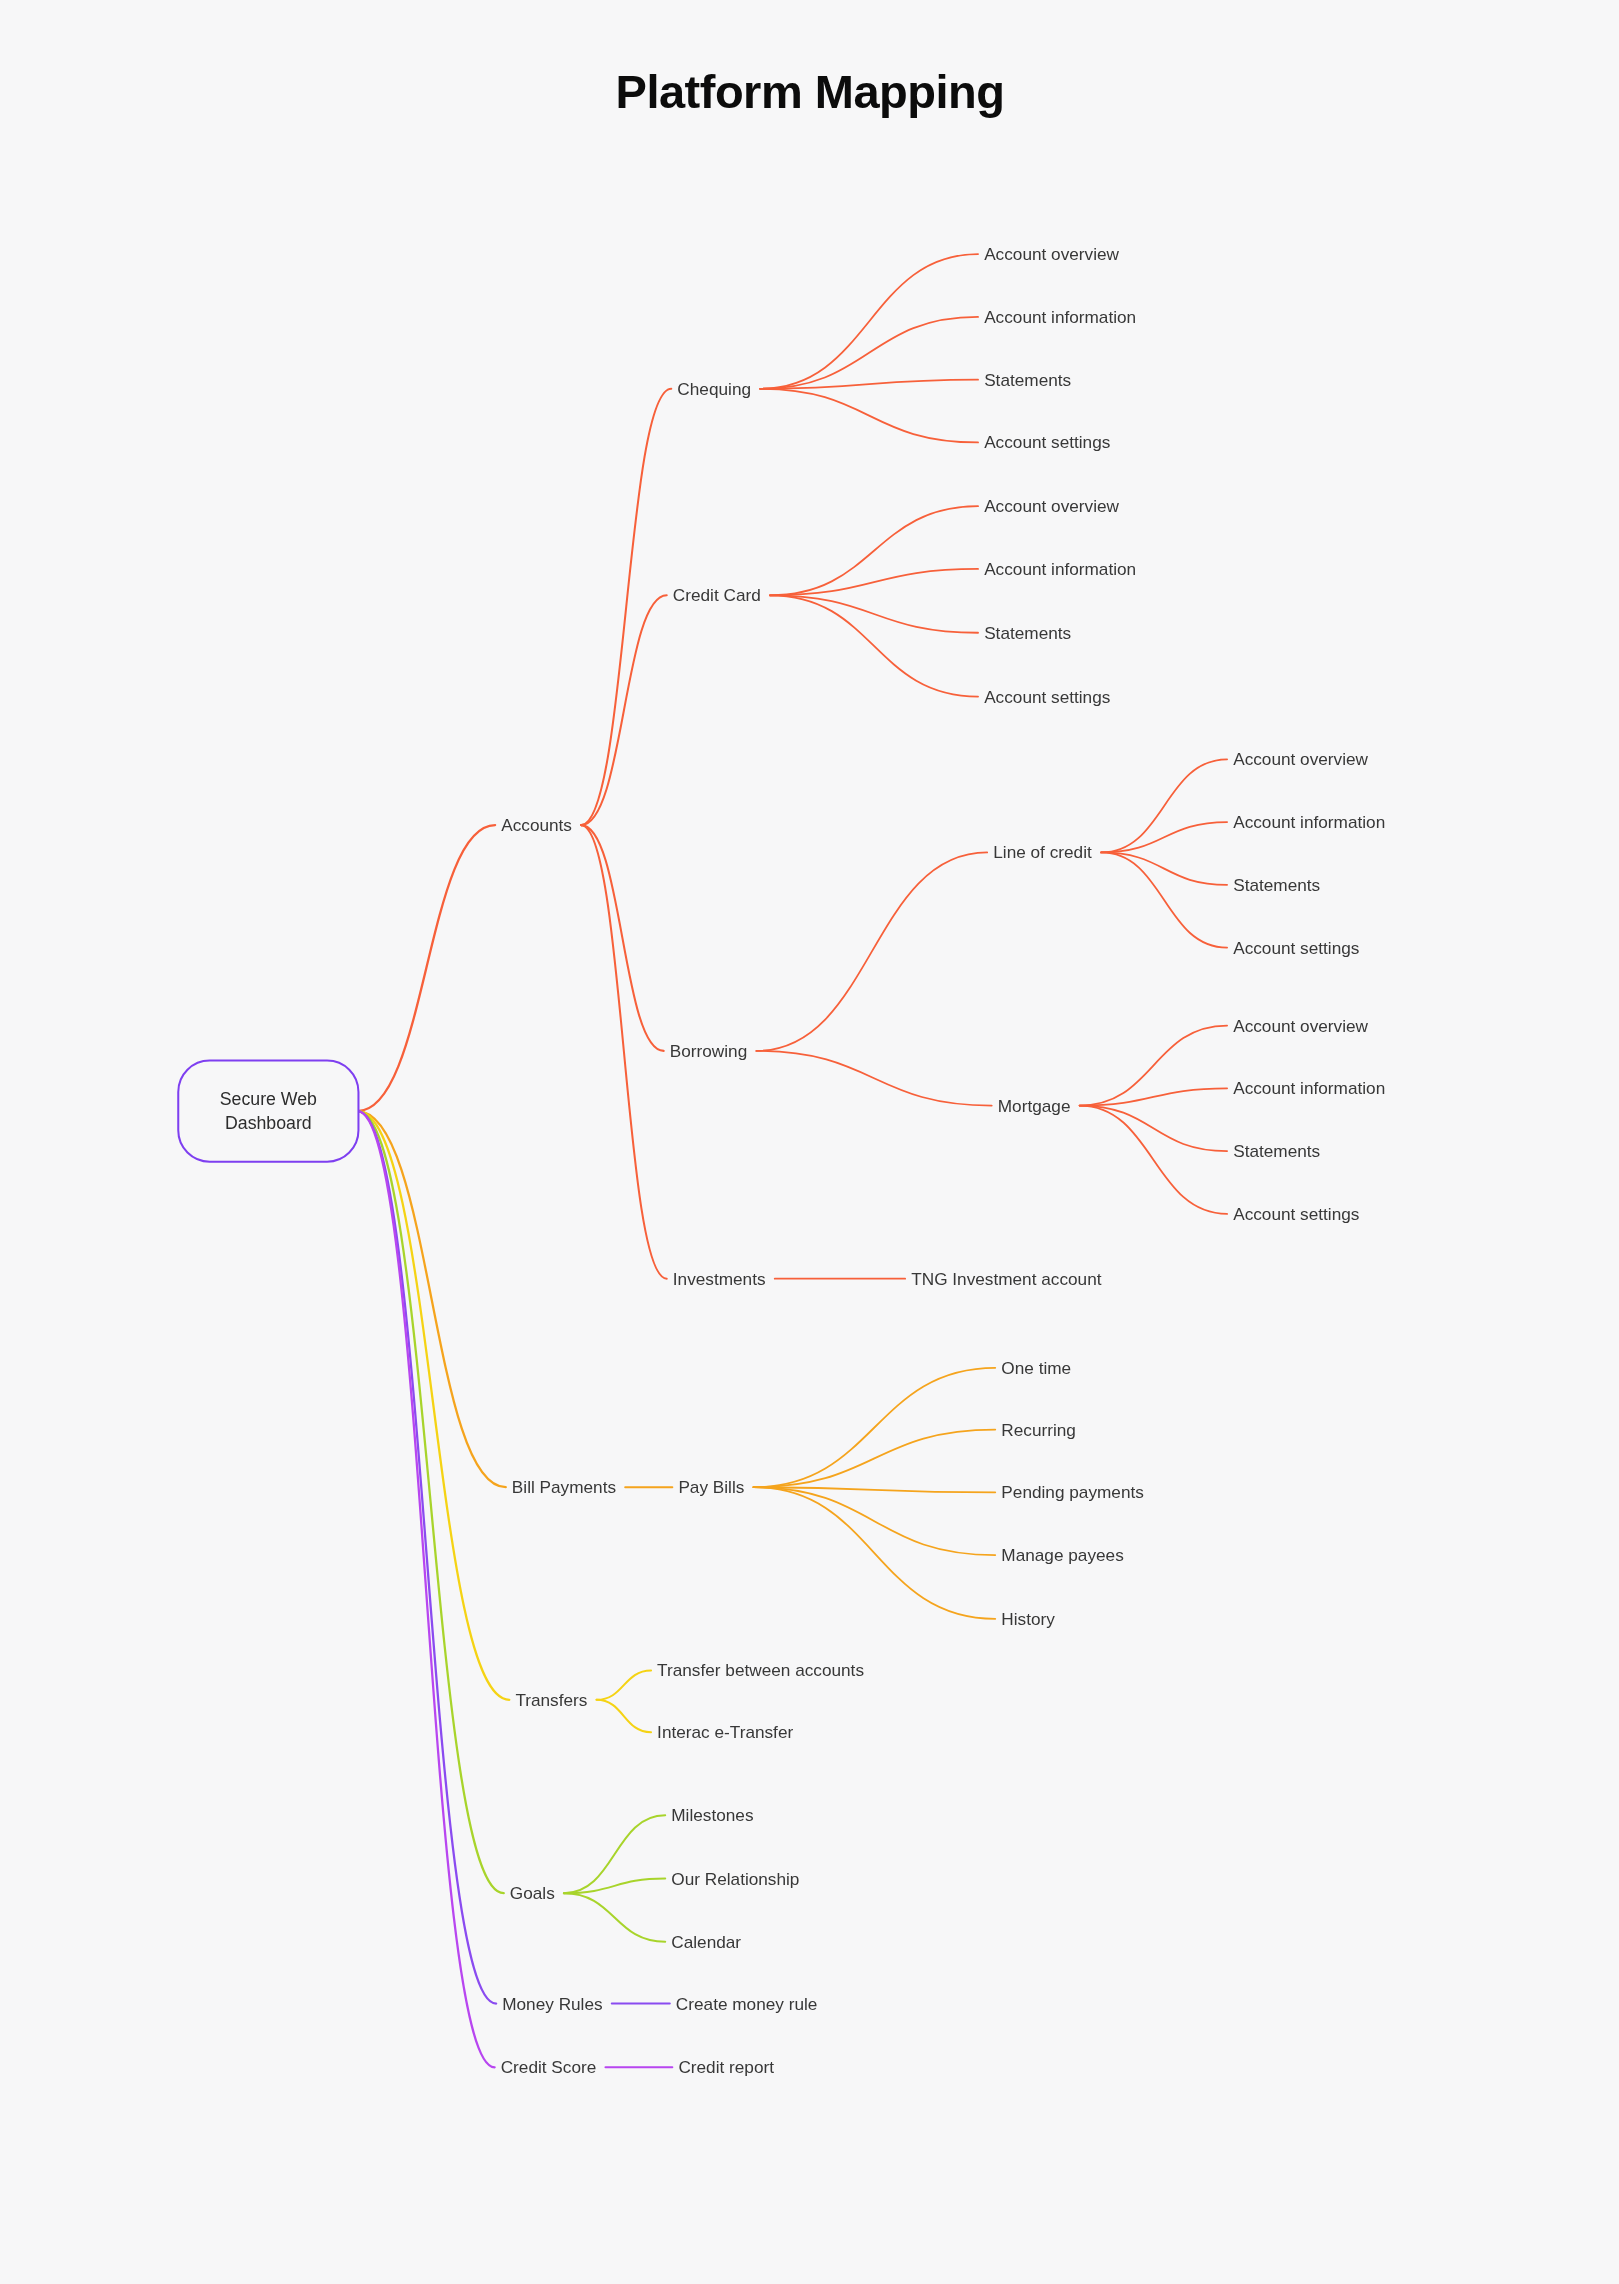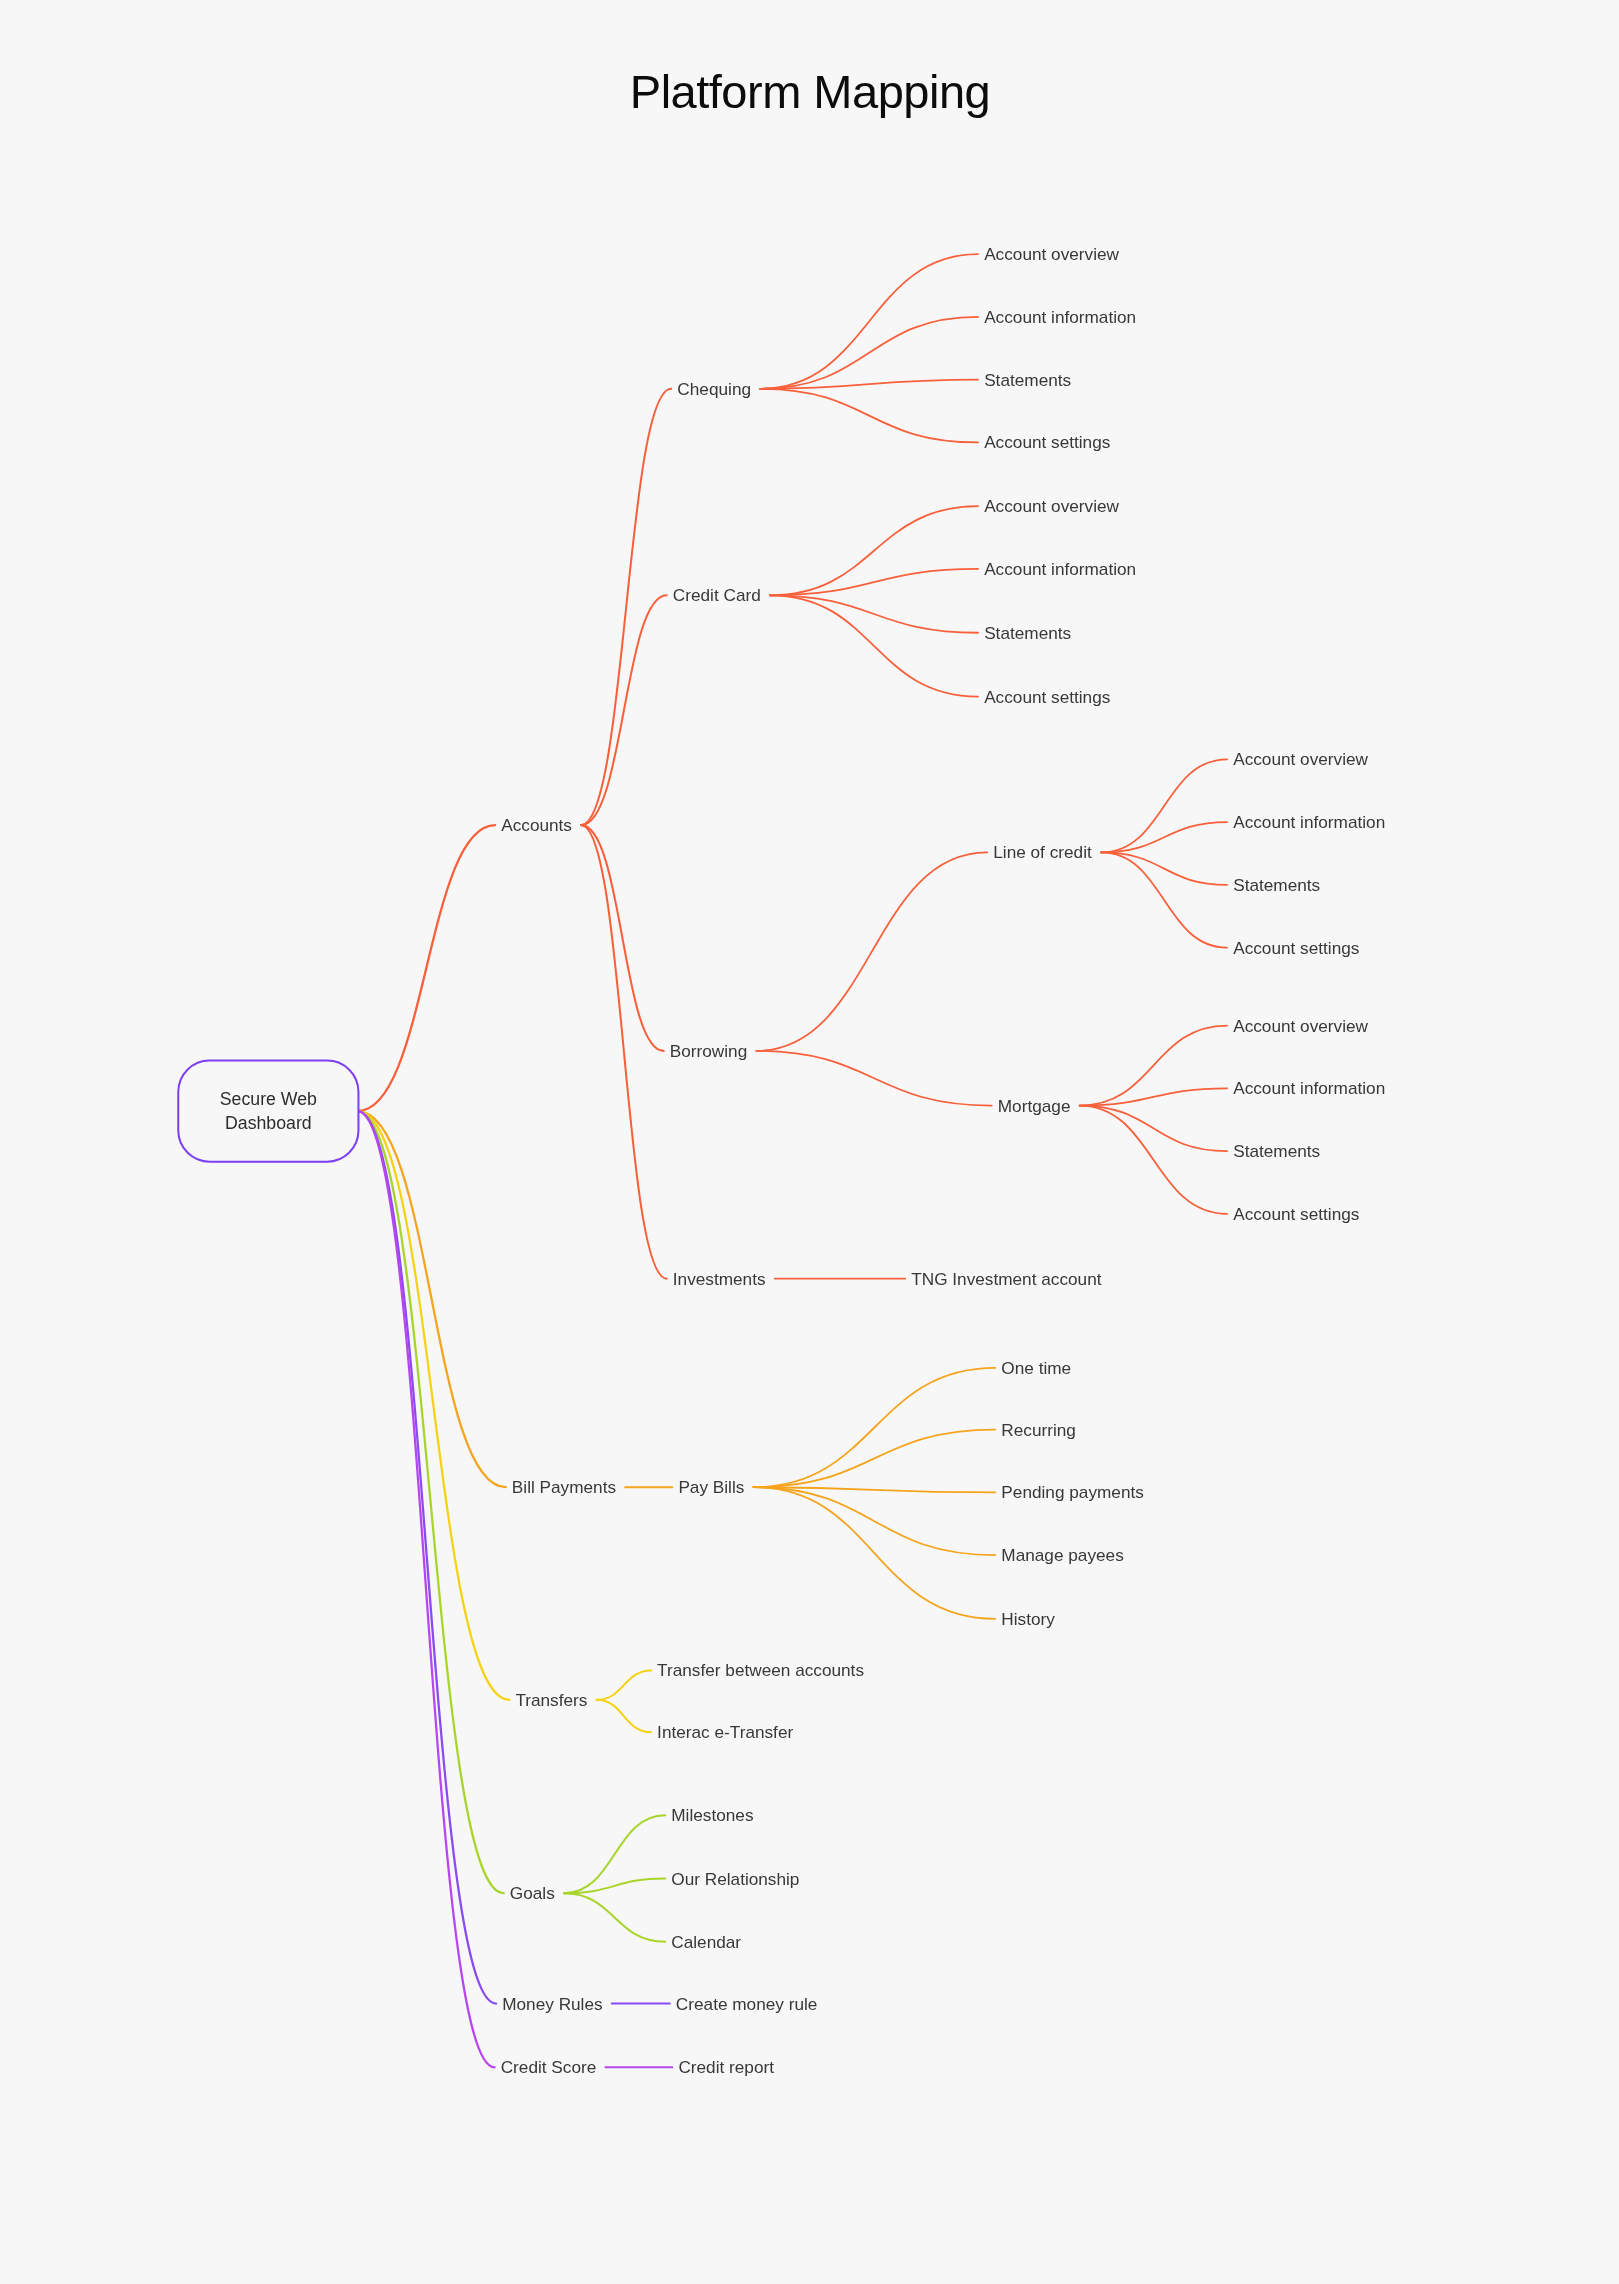--- a/index.html
+++ b/index.html
@@ -1,19 +1,19 @@
 <!DOCTYPE html>
 <html style="font-size:8px"><head>
 <meta charset="utf-8">
 <style>
   html,body{margin:0;padding:0;background:#f7f7f8;}
   body{width:1620px;height:2284px;font-family:"Liberation Sans",sans-serif;}
   .canvas{position:relative;width:1620px;height:2284px;overflow:hidden;background:#f7f7f8;}
   .page-title{position:absolute;top:64px;left:0;width:100%;margin:0;text-align:center;
-              font-size:47px;font-weight:400;color:#0c0c0c;letter-spacing:-0.5px;}
+              font-size:47px;font-weight:700;color:#0c0c0c;letter-spacing:-0.5px;}
   svg.mindmap{position:absolute;left:0;top:0;width:1620px;height:2284px;}
   .nlabel{font-size:34px;fill:#383838;}
   .rootlabel{font-size:35px;fill:#2d2d2d;}
   .edge{fill:none;stroke-linecap:round;}
 </style>
 </head>
 <body>
 
 <div class="canvas">
   <h1 class="page-title">Platform Mapping</h1>

